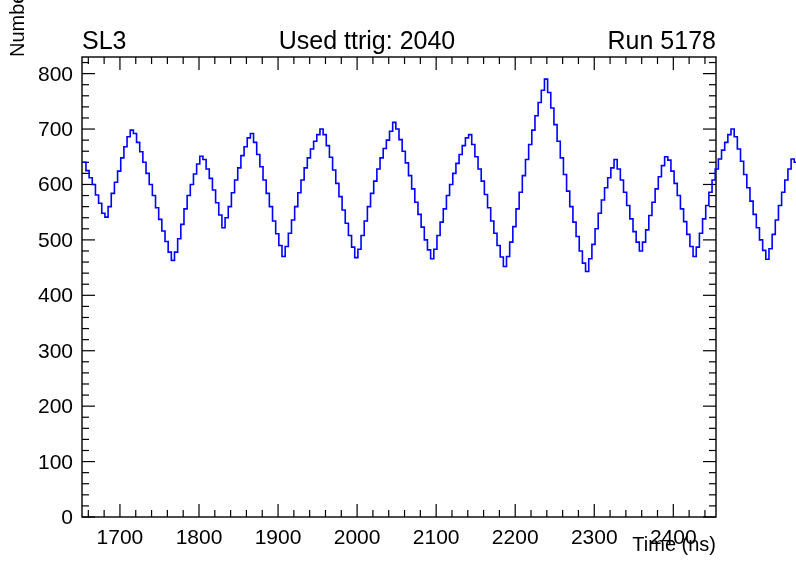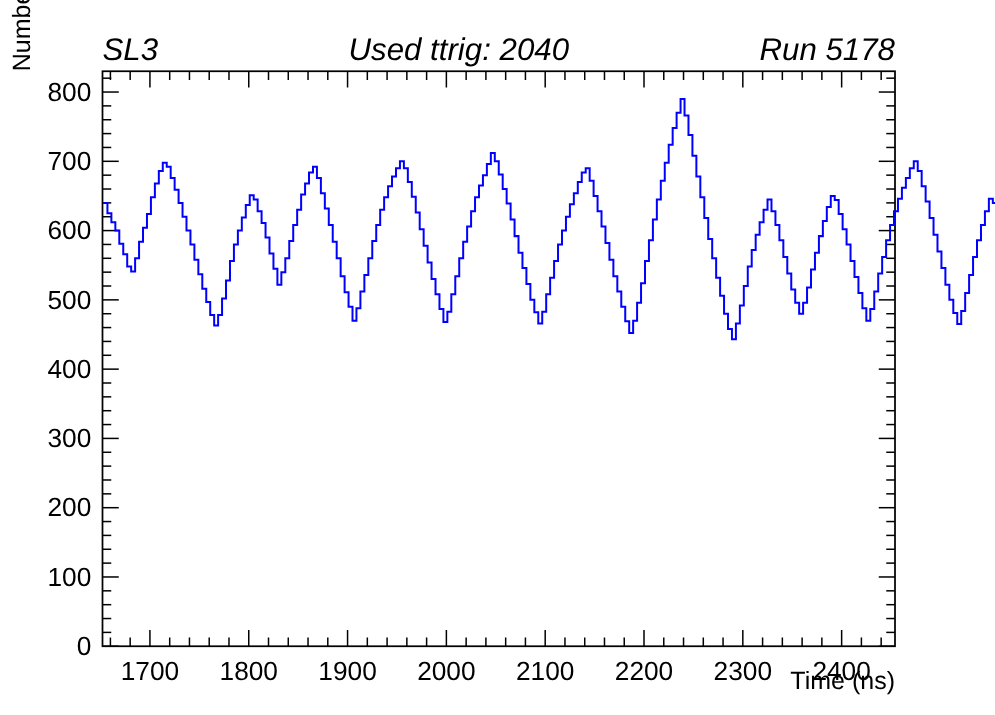--- a/index.html
+++ b/index.html
@@ -20,21 +20,20 @@
     left: 82px;
     top: 26px;
     width: 634px;
     height: 28px;
     display: flex;
     align-items: center;
     justify-content: space-between;
     font-size: 25px;
     color: #000000;
     white-space: nowrap;
-    font-style: italic;
   }
   .title-left   { flex: 0 0 auto; }
   .title-center { flex: 1 1 auto; text-align: center; }
   .title-right  { flex: 0 0 auto; }
 
   #plot-svg {
     position: absolute;
     left: 0;
     top: 0;
   }

